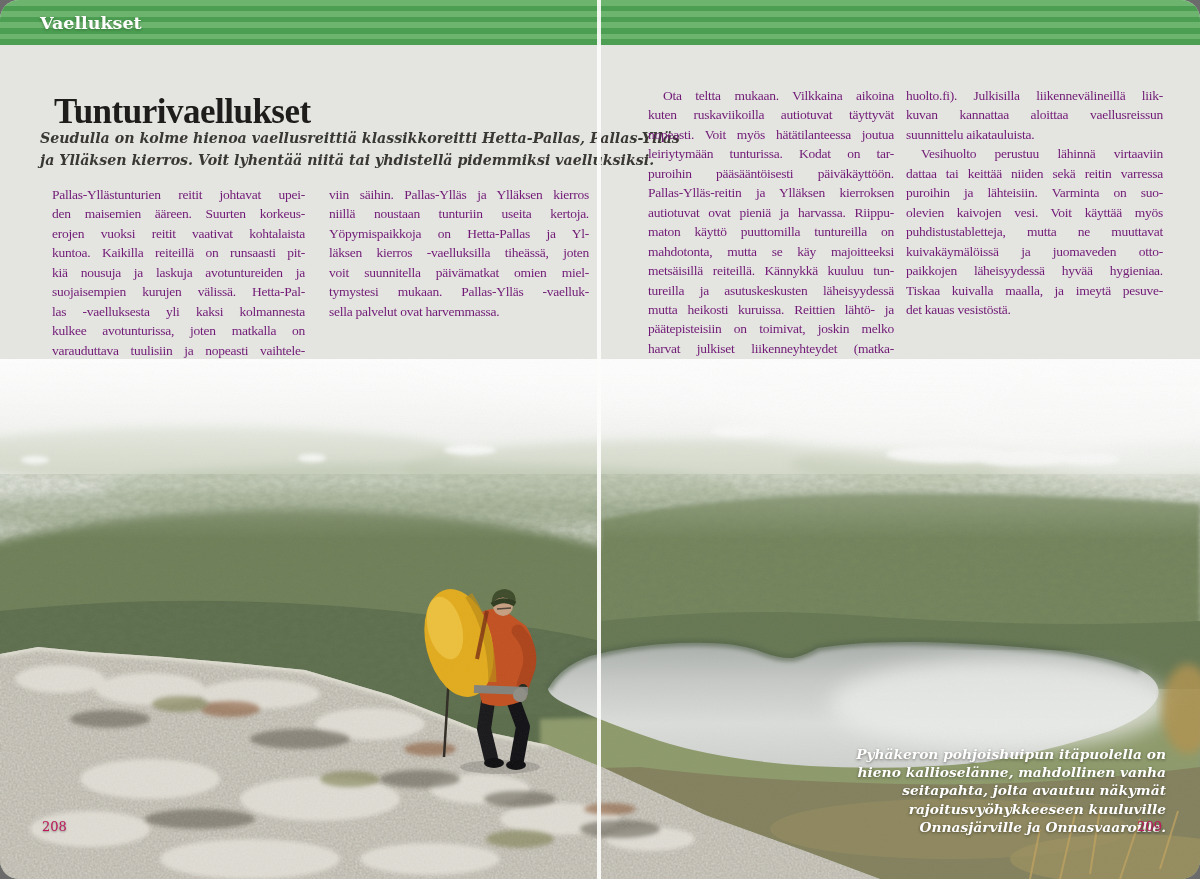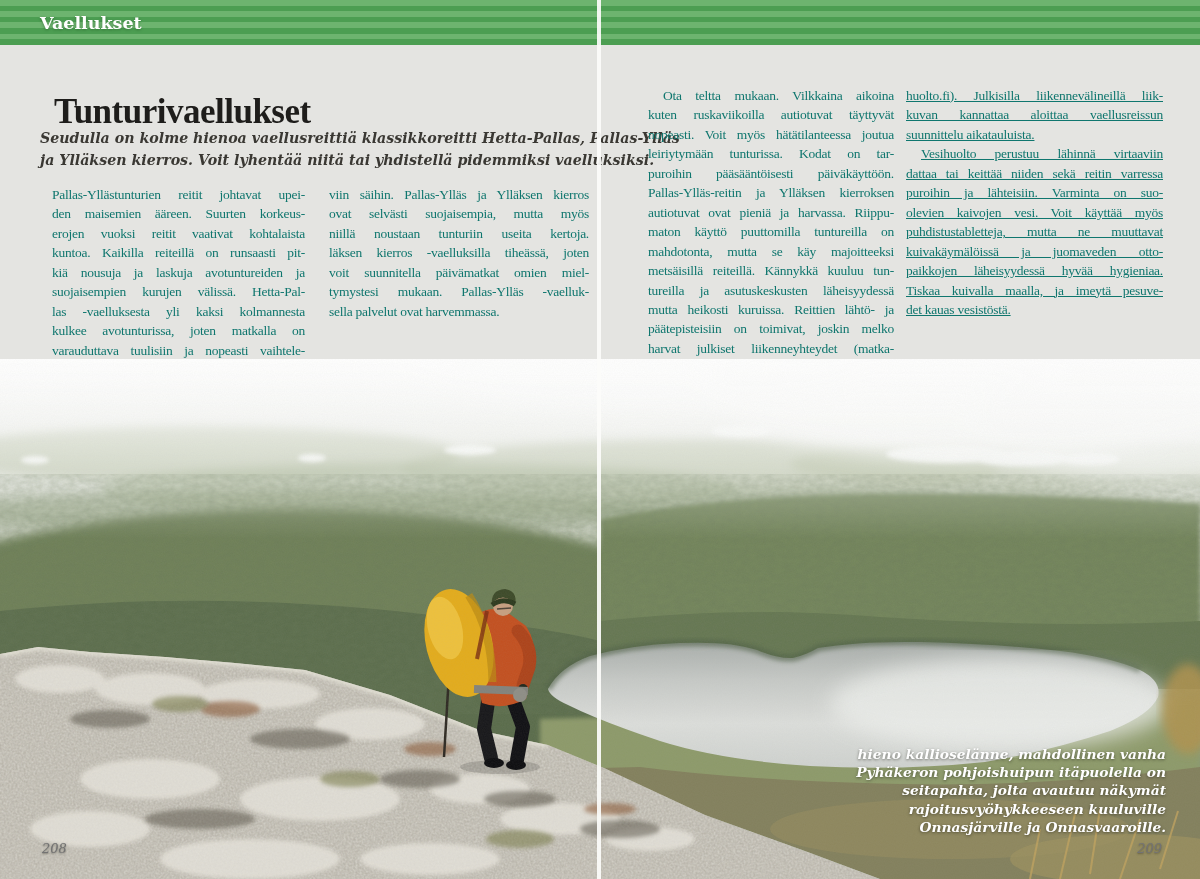--- a/index.html
+++ b/index.html
@@ -1,50 +1,50 @@
 <!DOCTYPE html>
 <html><head>
 <meta charset="utf-8">
 <style>
   html,body{margin:0;padding:0;background:#6b6b6b;}
   .spread{position:relative;width:1200px;height:879px;background:#e4e4e1;overflow:hidden;
-          font-family:"Liberation Serif",serif;}
+          font-family:"Liberation Serif",serif;border-radius:19px;}
   
   .banner{position:absolute;left:0;top:0;width:1200px;height:45px;
           background:repeating-linear-gradient(to bottom,#6db46f 0px,#6db46f 5.6px,#4c9e52 5.6px,#4c9e52 11.2px);}
   .banner-label{position:absolute;left:40px;top:0;line-height:47px;color:#ffffff;
           font-family:"DejaVu Serif",serif;font-weight:bold;font-size:17.5px;
           text-shadow:0 1px 3px rgba(0,40,0,.35);}
   
   .title{position:absolute;left:38px;top:76px;margin:16px;color:#1e1d1b;
          font-family:"Liberation Serif",serif;font-weight:bold;font-size:35px;letter-spacing:-.5px;}
   .lede{position:absolute;left:40px;top:128px;width:540px;color:#3a3833;
         font-family:"DejaVu Serif",serif;font-style:italic;font-weight:bold;
         font-size:14.2px;line-height:21.5px;}
   .lede .tline{text-align:left;text-align-last:left;white-space:nowrap;}
   
-  .col{position:absolute;color:#0f766e;font-size:13.5px;line-height:19.45px;letter-spacing:-.25px;}
+  .col{position:absolute;color:#701a75;font-size:13.5px;line-height:19.45px;letter-spacing:-.25px;}
   .col-l1{left:52px; top:185px;width:253px;}
   .col-l2{left:305px;top:185px;width:260px;margin-left:24px;}
   .col-r1{left:648px;top:86px; width:246px;}
-  .col-r2{left:906px;top:86px; width:257px;text-decoration:underline;}
+  .col-r2{left:906px;top:86px; width:257px;}
   .tline{text-align:justify;text-align-last:justify;white-space:nowrap;}
   .t-end{text-align-last:left;}
   .t-ind{text-indent:15px;}
   
   .photo{position:absolute;left:0;top:359px;width:1200px;height:520px;}
   .photo svg{display:block;}
   
   .caption{position:absolute;right:34px;top:745px;width:380px;color:#ffffff;
            font-family:"DejaVu Serif",serif;font-style:italic;font-weight:bold;
            font-size:13.8px;line-height:18.2px;text-shadow:0 1px 3px rgba(30,30,20,.55);}
   .caption .tline{text-align:right;text-align-last:right;white-space:nowrap;}
   
-  .pagenum{position:absolute;top:841px;color:#737373;font-family:"DejaVu Serif",serif;
-           font-size:13px;text-shadow:0 1px 2px rgba(40,40,30,.5);font-style:italic;}
+  .pagenum{position:absolute;top:819px;color:#be185d;font-family:"DejaVu Serif",serif;
+           font-size:13px;text-shadow:0 1px 2px rgba(40,40,30,.5);}
   .pagenum-left{left:42px;}
   .pagenum-right{right:38px;}
   
   .gutter{position:absolute;left:597px;top:0;width:4px;height:879px;background:rgba(252,252,250,.93);}
 </style>
 </head>
 <body>
 
 <div class="spread">
 
@@ -236,22 +236,22 @@
       <div class="tline">erojen vuoksi reitit vaativat kohtalaista</div>
       <div class="tline">kuntoa. Kaikilla reiteillä on runsaasti pit-</div>
       <div class="tline">kiä nousuja ja laskuja avotuntureiden ja</div>
       <div class="tline">suojaisempien kurujen välissä. Hetta-Pal-</div>
       <div class="tline">las -vaelluksesta yli kaksi kolmannesta</div>
       <div class="tline">kulkee avotunturissa, joten matkalla on</div>
       <div class="tline">varauduttava tuulisiin ja nopeasti vaihtele-</div>
     </div>
   <div class="col col-l2">
       <div class="tline">viin säihin. Pallas-Ylläs ja Ylläksen kierros</div>
-      <div class="tline">ovat selvästi suojaisempia, mutta myös</div>
       <div class="tline">niillä noustaan tunturiin useita kertoja.</div>
+      <div class="tline">Yöpymispaikkoja on Hetta-Pallas ja Yl-</div>
       <div class="tline">läksen kierros -vaelluksilla tiheässä, joten</div>
       <div class="tline">voit suunnitella päivämatkat omien miel-</div>
       <div class="tline">tymystesi mukaan. Pallas-Ylläs -vaelluk-</div>
       <div class="tline t-end">sella palvelut ovat harvemmassa.</div>
     </div>
 
   <div class="col col-r1">
       <div class="tline t-ind">Ota teltta mukaan. Vilkkaina aikoina</div>
       <div class="tline">kuten ruskaviikoilla autiotuvat täyttyvät</div>
       <div class="tline">nopeasti. Voit myös hätätilanteessa joutua</div>
@@ -276,22 +276,22 @@
       <div class="tline">puroihin ja lähteisiin. Varminta on suo-</div>
       <div class="tline">olevien kaivojen vesi. Voit käyttää myös</div>
       <div class="tline">puhdistustabletteja, mutta ne muuttavat</div>
       <div class="tline">kuivakäymälöissä ja juomaveden otto-</div>
       <div class="tline">paikkojen läheisyydessä hyvää hygieniaa.</div>
       <div class="tline">Tiskaa kuivalla maalla, ja imeytä pesuve-</div>
       <div class="tline t-end">det kauas vesistöstä.</div>
     </div>
 
   <div class="caption">
+      <div class="tline">Pyhäkeron pohjoishuipun itäpuolella on</div>
       <div class="tline">hieno kallioselänne, mahdollinen vanha</div>
-      <div class="tline">Pyhäkeron pohjoishuipun itäpuolella on</div>
       <div class="tline">seitapahta, jolta avautuu näkymät</div>
       <div class="tline">rajoitusvyöhykkeeseen kuuluville</div>
       <div class="tline">Onnasjärville ja Onnasvaaroille.</div>
     </div>
 
   <div class="pagenum pagenum-left">208</div>
   <div class="pagenum pagenum-right">209</div>
 
   <div class="gutter"></div>
 </div>

